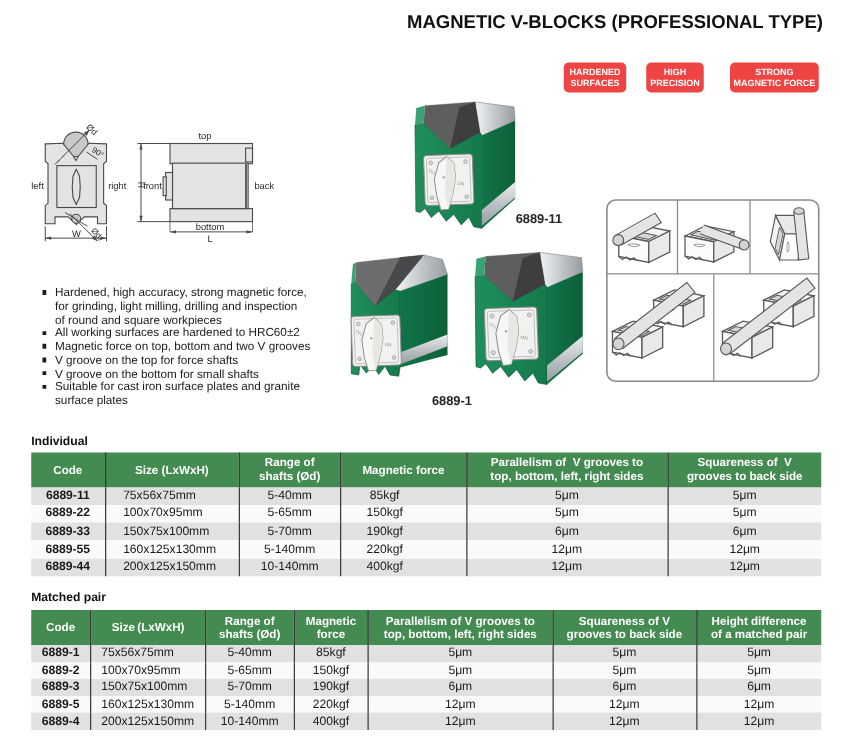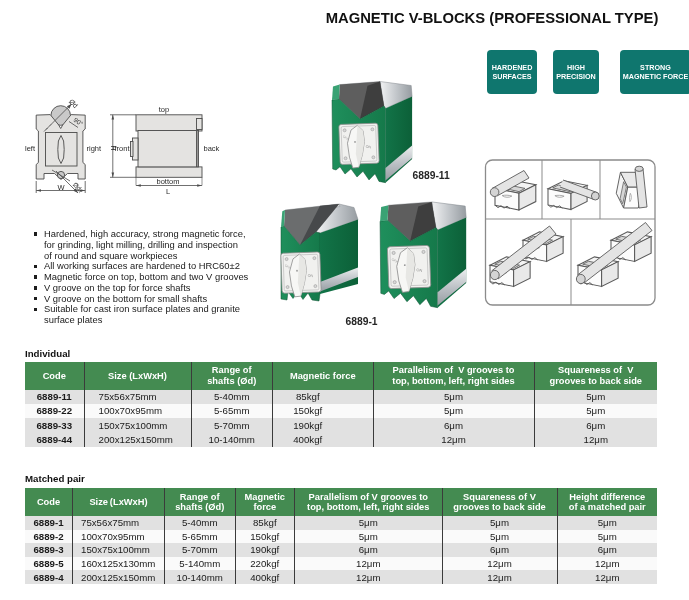--- a/index.html
+++ b/index.html
@@ -1,23 +1,23 @@
 <!DOCTYPE html>
 <html><head>
 <meta charset="utf-8">
 <style>
   html,body{margin:0;padding:0;}
   body{width:689px;height:600px;background:#fff;position:relative;overflow:hidden;
        font-family:"Liberation Sans",sans-serif;-webkit-font-smoothing:antialiased;}
   .abs{position:absolute;}
   .title{position:absolute;left:292px;top:10px;width:400px;text-align:center;
          font-size:14.8px;font-weight:bold;color:#111;white-space:nowrap;}
-  .badge{position:absolute;background:#0f766e;color:#fff;border-radius:4px;
+  .badge{position:absolute;background:#ef4444;color:#fff;border-radius:4px;
          font-size:7.2px;font-weight:bold;text-align:center;line-height:9px;
-         display:flex;align-items:center;justify-content:center;height:44px;margin-left:36px;}
+         display:flex;align-items:center;justify-content:center;height:24px;}
   .feat{position:absolute;left:36px;top:229px;width:260px;font-size:9.4px;
         color:#1a1a1a;line-height:10.75px;}
   .feat div{padding-left:8px;position:relative;}
   .feat div::before{content:"";position:absolute;left:-2.5px;top:3.4px;width:3.5px;height:3.5px;background:#1c1c1c;}
   .tlabel{position:absolute;font-size:9.7px;font-weight:bold;color:#111;}
   table{border-collapse:collapse;table-layout:fixed;position:absolute;left:25px;}
   th{white-space:nowrap;background:#448b51;color:#fff;font-size:9.3px;font-weight:bold;
      padding:0;vertical-align:middle;line-height:10.5px;}
   td{font-size:9.7px;color:#1a1a1a;text-align:center;padding:0;vertical-align:middle;}
   th+th,td+td{border-left:1px solid #3b3b3b;}
@@ -259,20 +259,28 @@
         <td>5μm</td>
       </tr>
   <tr class="g" style="height:14.3px;">
         <td class="code">6889-33</td>
         <td class="size">150x75x100mm</td>
         <td>5-70mm</td>
         <td class="mg">190kgf</td>
         <td>6μm</td>
         <td>6μm</td>
       </tr>
+  <tr class="w" style="height:14.3px;">
+        <td class="code">6889-55</td>
+        <td class="size">160x125x130mm</td>
+        <td>5-140mm</td>
+        <td class="mg">220kgf</td>
+        <td>12μm</td>
+        <td>12μm</td>
+      </tr>
   <tr class="g" style="height:14.3px;">
         <td class="code">6889-44</td>
         <td class="size">200x125x150mm</td>
         <td>10-140mm</td>
         <td class="mg">400kgf</td>
         <td>12μm</td>
         <td>12μm</td>
       </tr>
 </tbody>
   </table>

